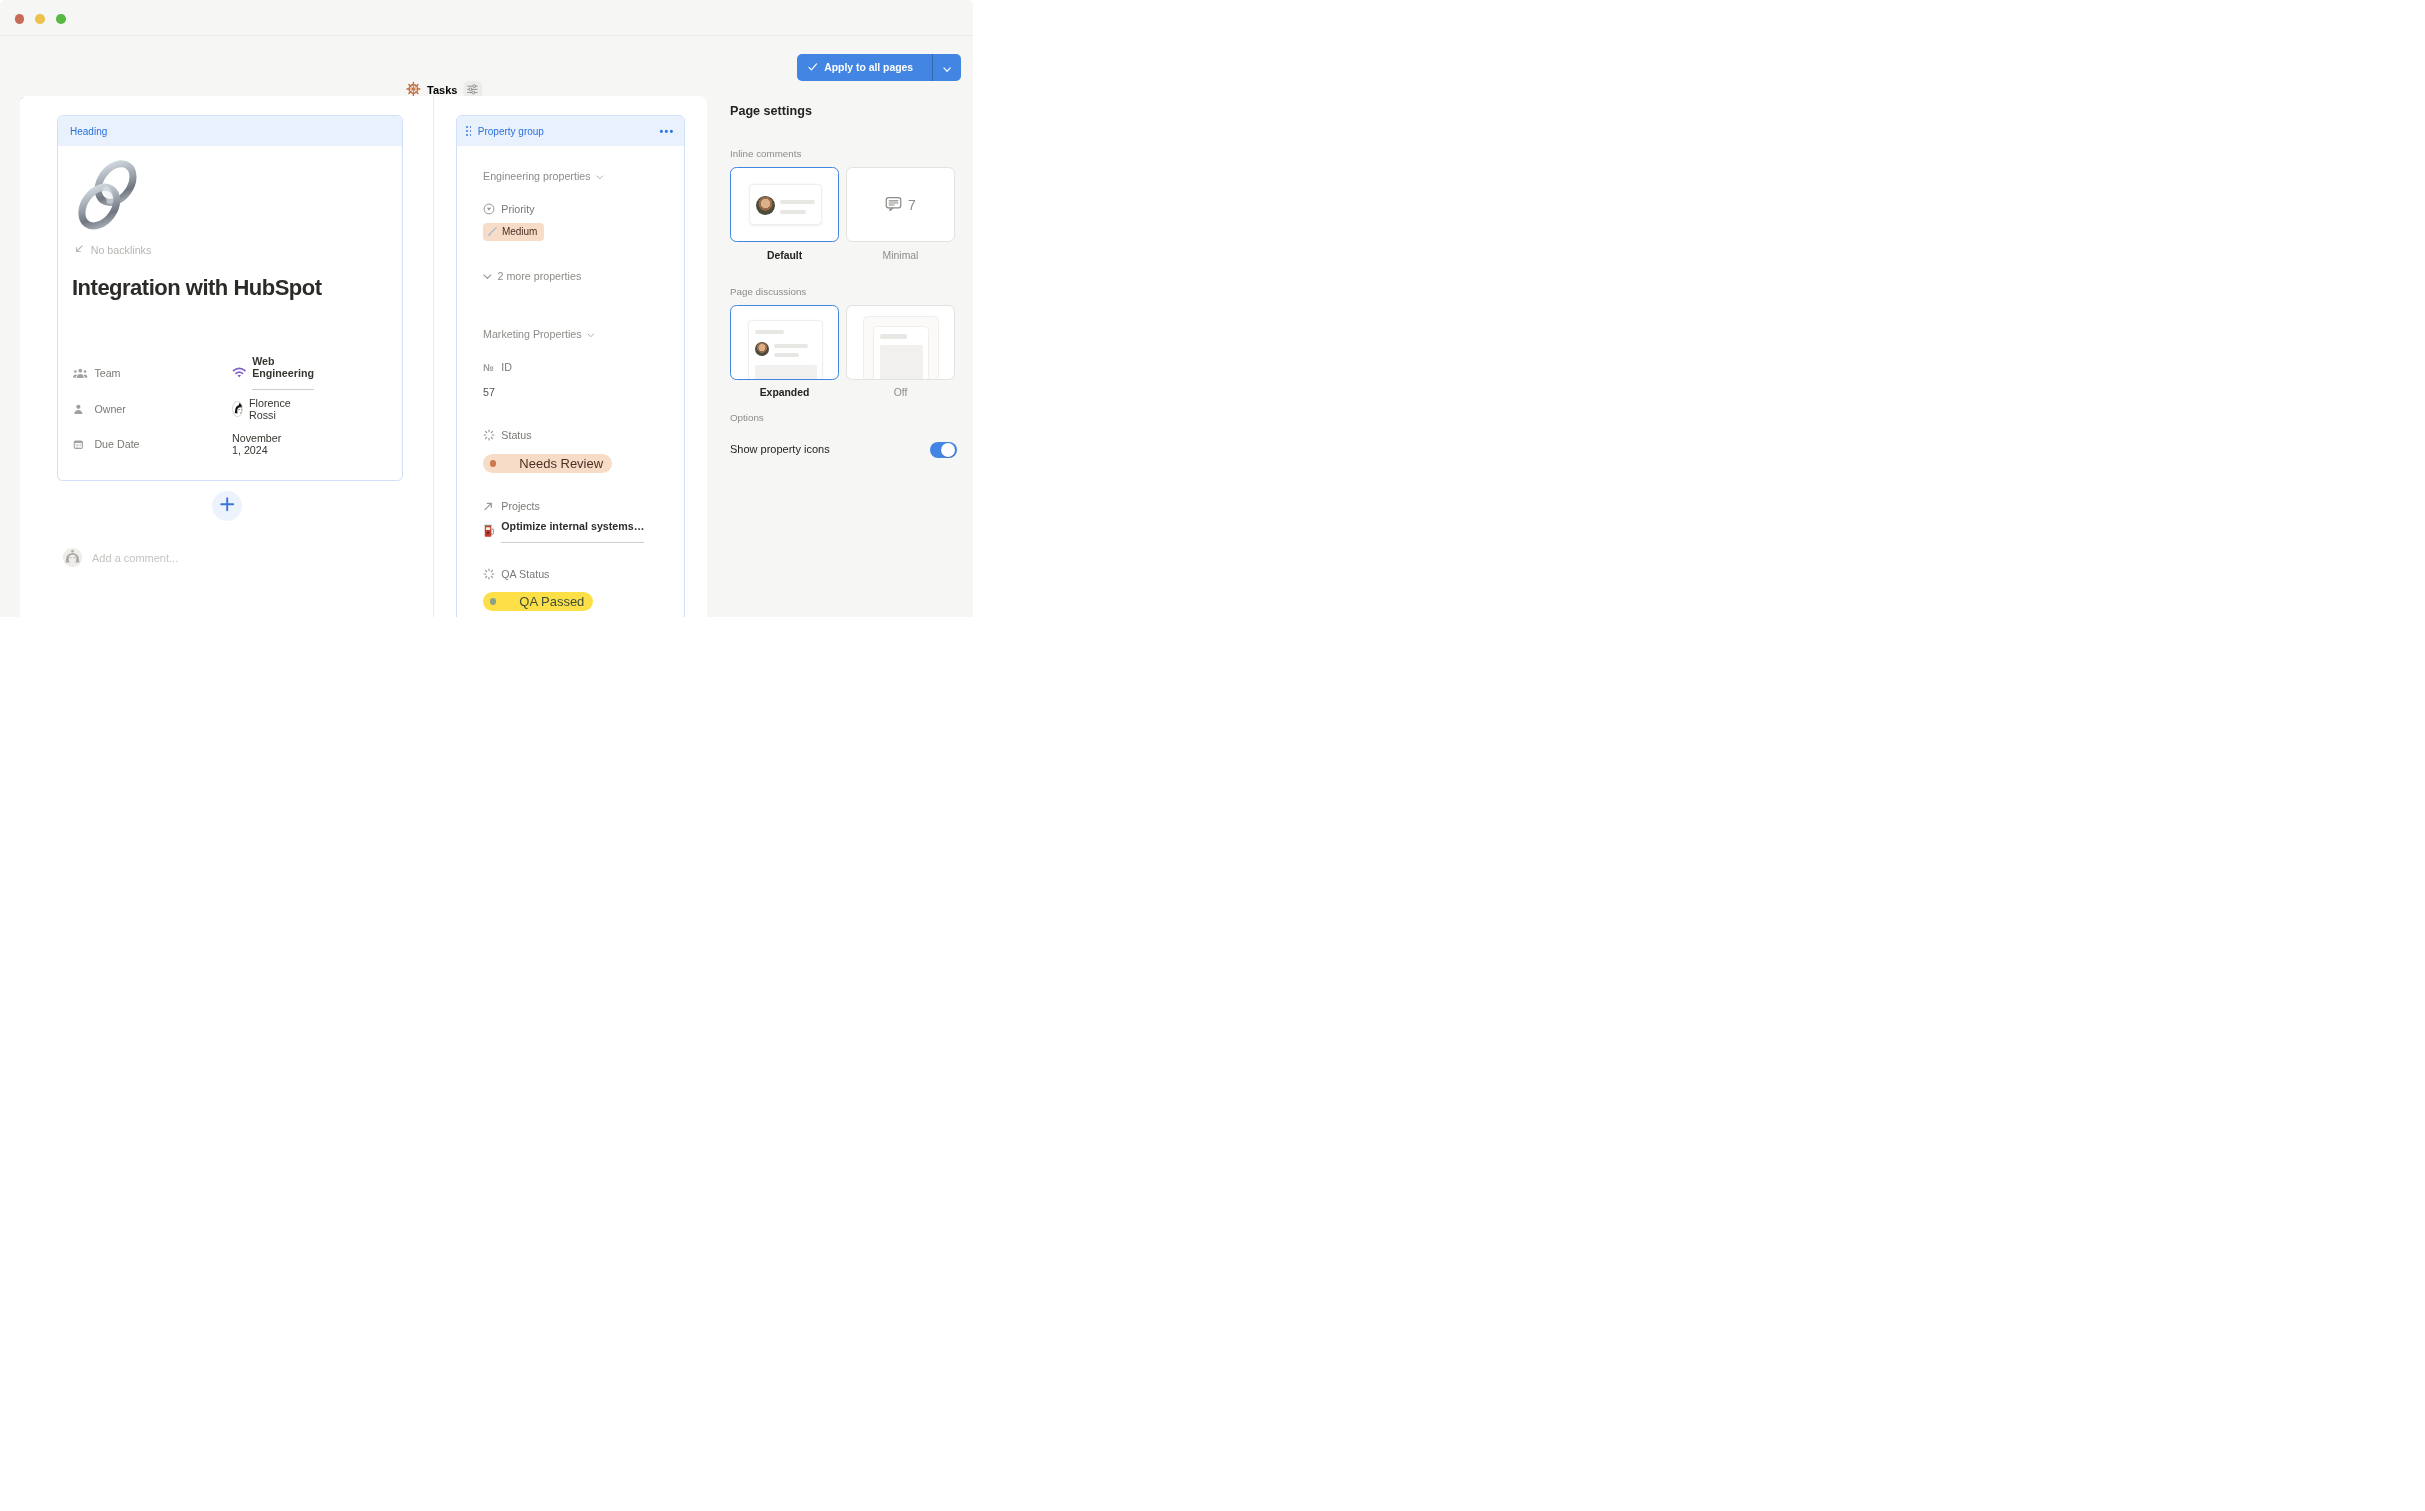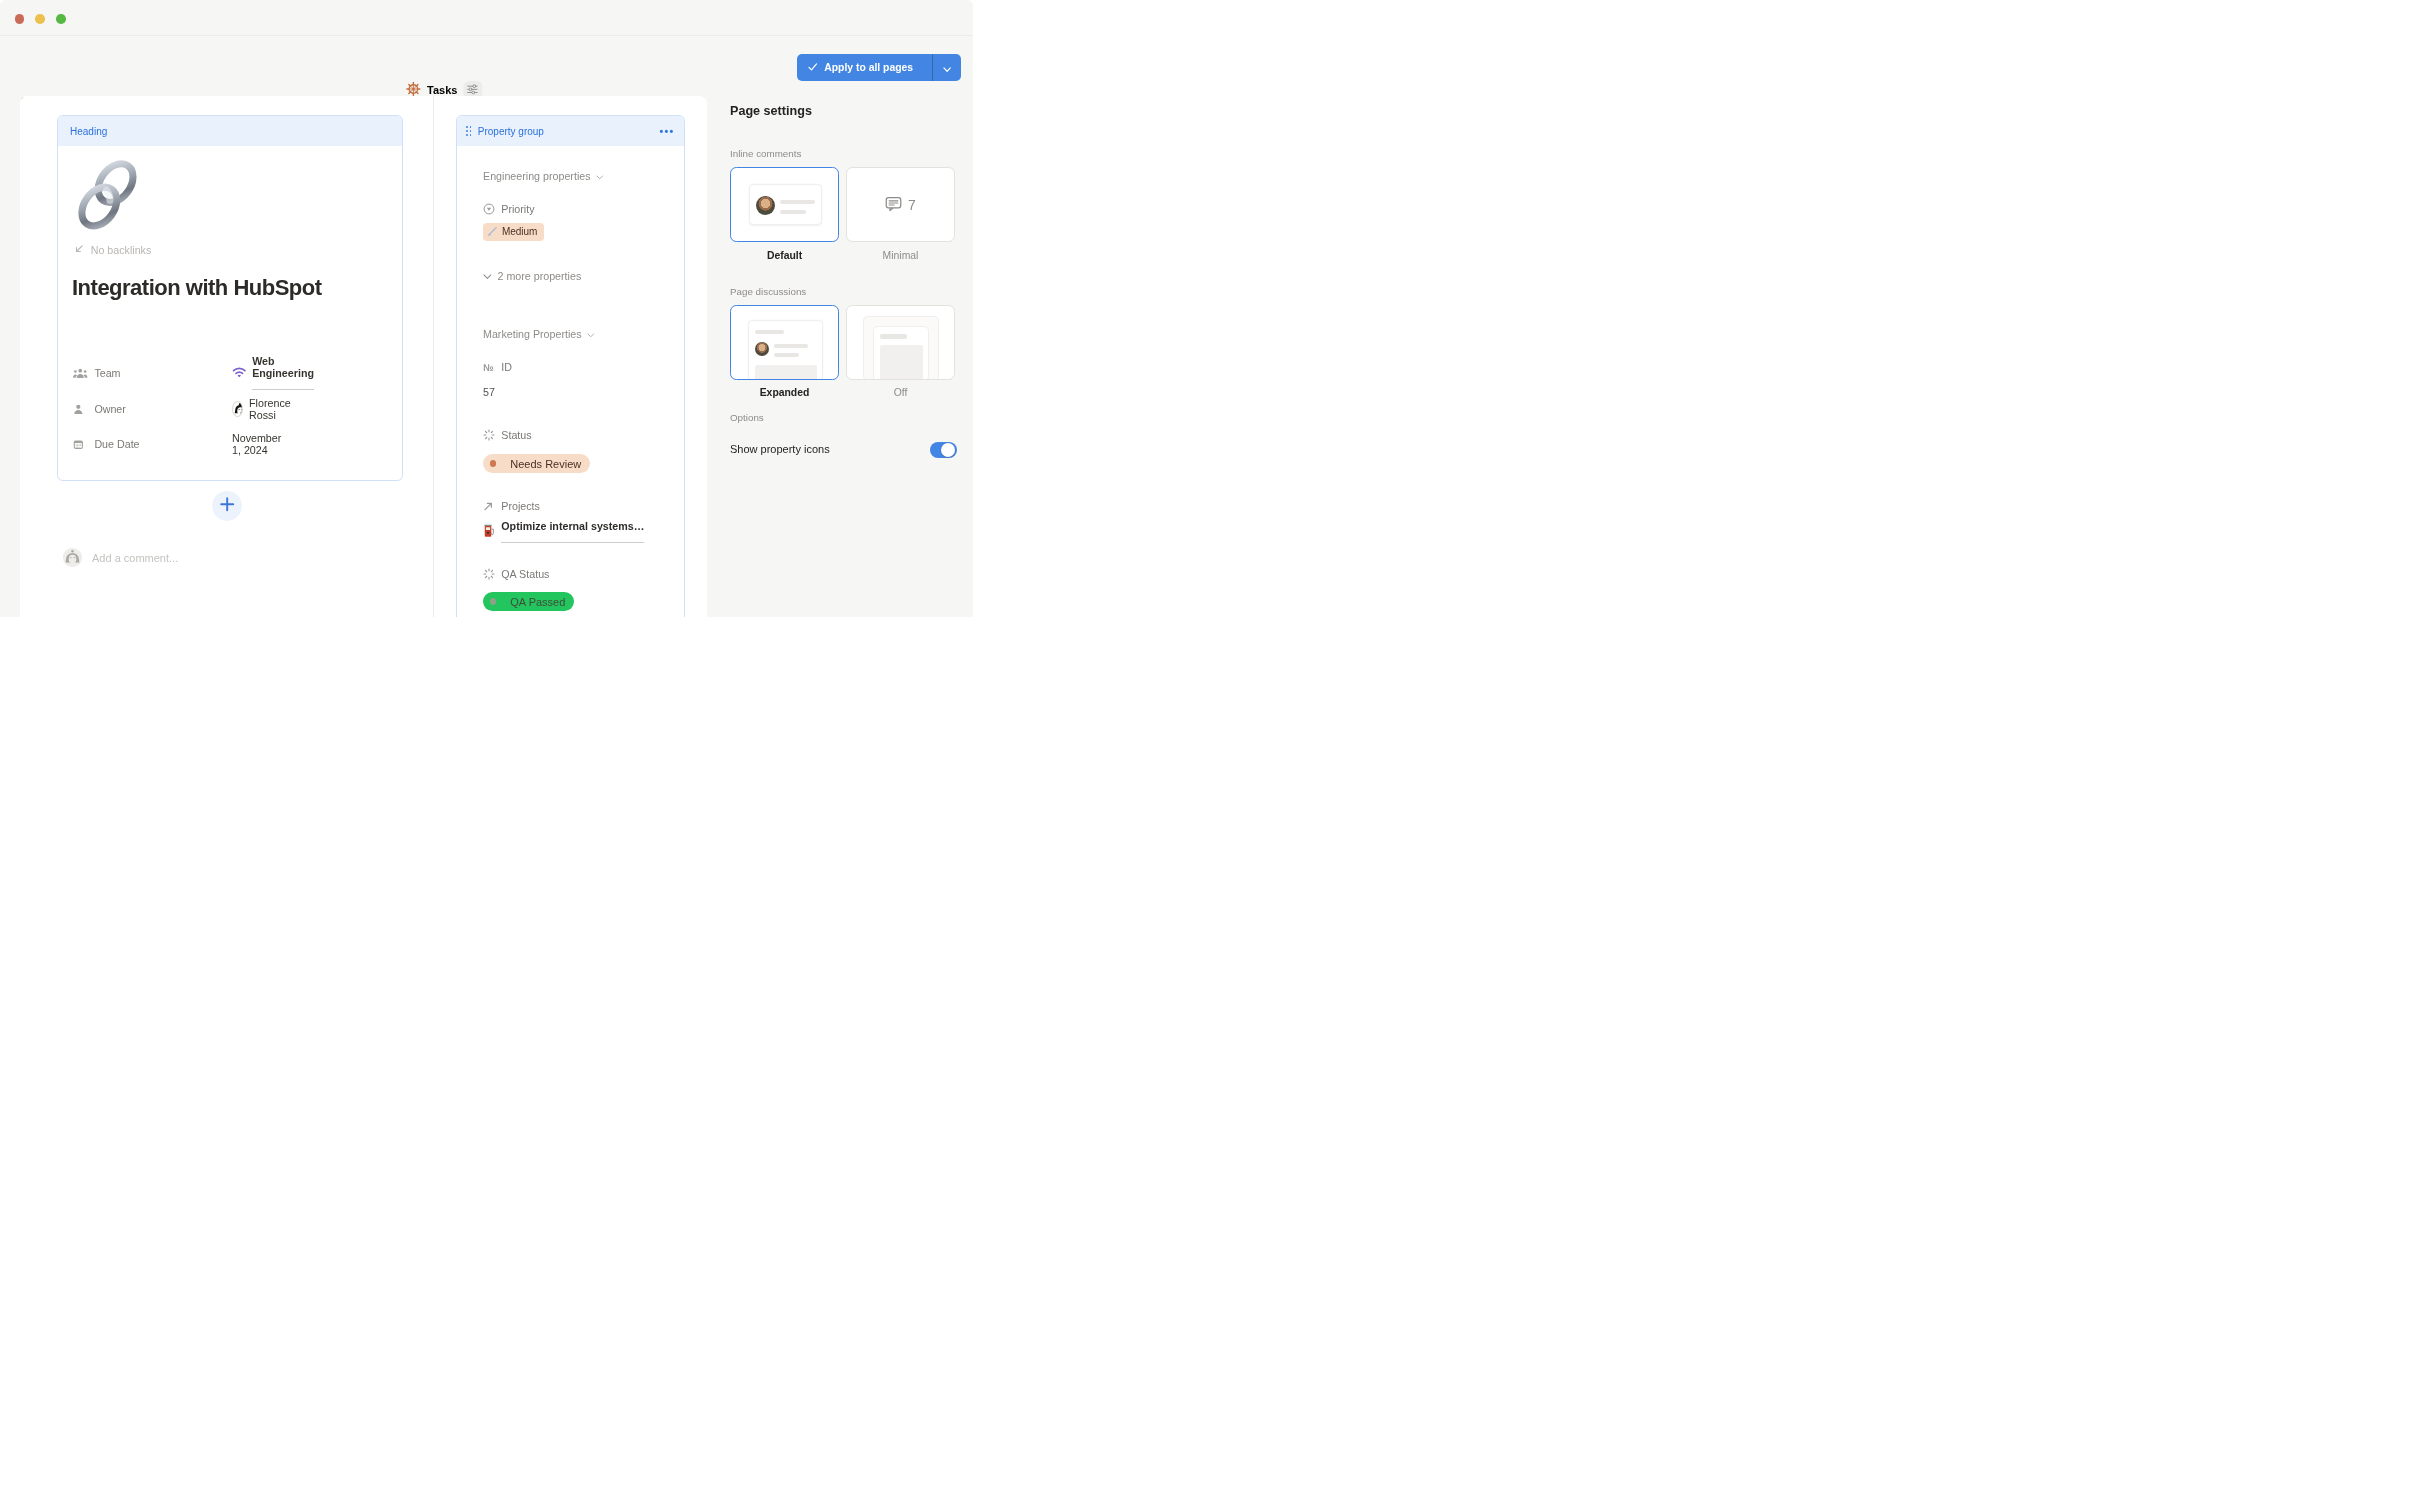--- a/index.html
+++ b/index.html
@@ -51,23 +51,23 @@
   .commentrow{position:absolute;left:43px;top:451px;display:flex;align-items:center;gap:10px;}
   .commenttext{color:#c5c3bf;font-size:11px;}
   
   .prow{position:absolute;left:26px;height:16.4px;display:flex;align-items:center;}
   .picon{width:18.3px;display:flex;}
   .plabel{color:#7b7975;font-size:10.7px;}
   .gheading{position:absolute;left:26px;height:15px;display:flex;align-items:center;gap:5.7px;
             color:#8e8c88;font-size:10.7px;}
   .tag{position:absolute;left:26px;display:flex;align-items:center;font-size:10px;}
   .tag-square{background:#f7ddc8;color:#4a3023;border-radius:3.8px;height:17.7px;padding:0 7px 0 4.4px;gap:3.8px;}
-  .pill{border-radius:9.5px;height:19px;padding:0 8.8px 0 7px;gap:14px;font-size:11px;}
+  .pill{border-radius:9.5px;height:19px;padding:0 8.8px 0 7px;gap:23px;font-size:13px;}
   .pill-orange{background:#f7ddc8;color:#4a3023;}
-  .pill-green{background:#22c55e;color:#3f4d39;align-items:center;}
+  .pill-green{background:#fde047;color:#3f4d39;align-items:center;}
   .dot{width:6.3px;height:6.3px;border-radius:50%;}
   .handle{display:grid;grid-template-columns:1.9px 1.9px;grid-gap:1.9px;margin:0 6.3px 0 8.8px;}
   .handle i{width:1.9px;height:1.9px;border-radius:50%;background:#3f7de0;}
   .ellip{position:absolute;right:9.5px;top:0;height:30px;display:flex;align-items:center;
          color:#2f75e0;font-size:10.7px;font-weight:700;letter-spacing:1.3px;}
   .numglyph{color:#9a9894;font-size:9.5px;font-weight:600;}
   .idval{position:absolute;left:26px;color:#55524e;font-size:10.7px;}
   
   .panel-title{position:absolute;left:730px;top:104px;font-size:12.6px;font-weight:700;color:#25231f;}
   .sec-label{position:absolute;left:730px;font-size:9.8px;color:#8e8c88;}

